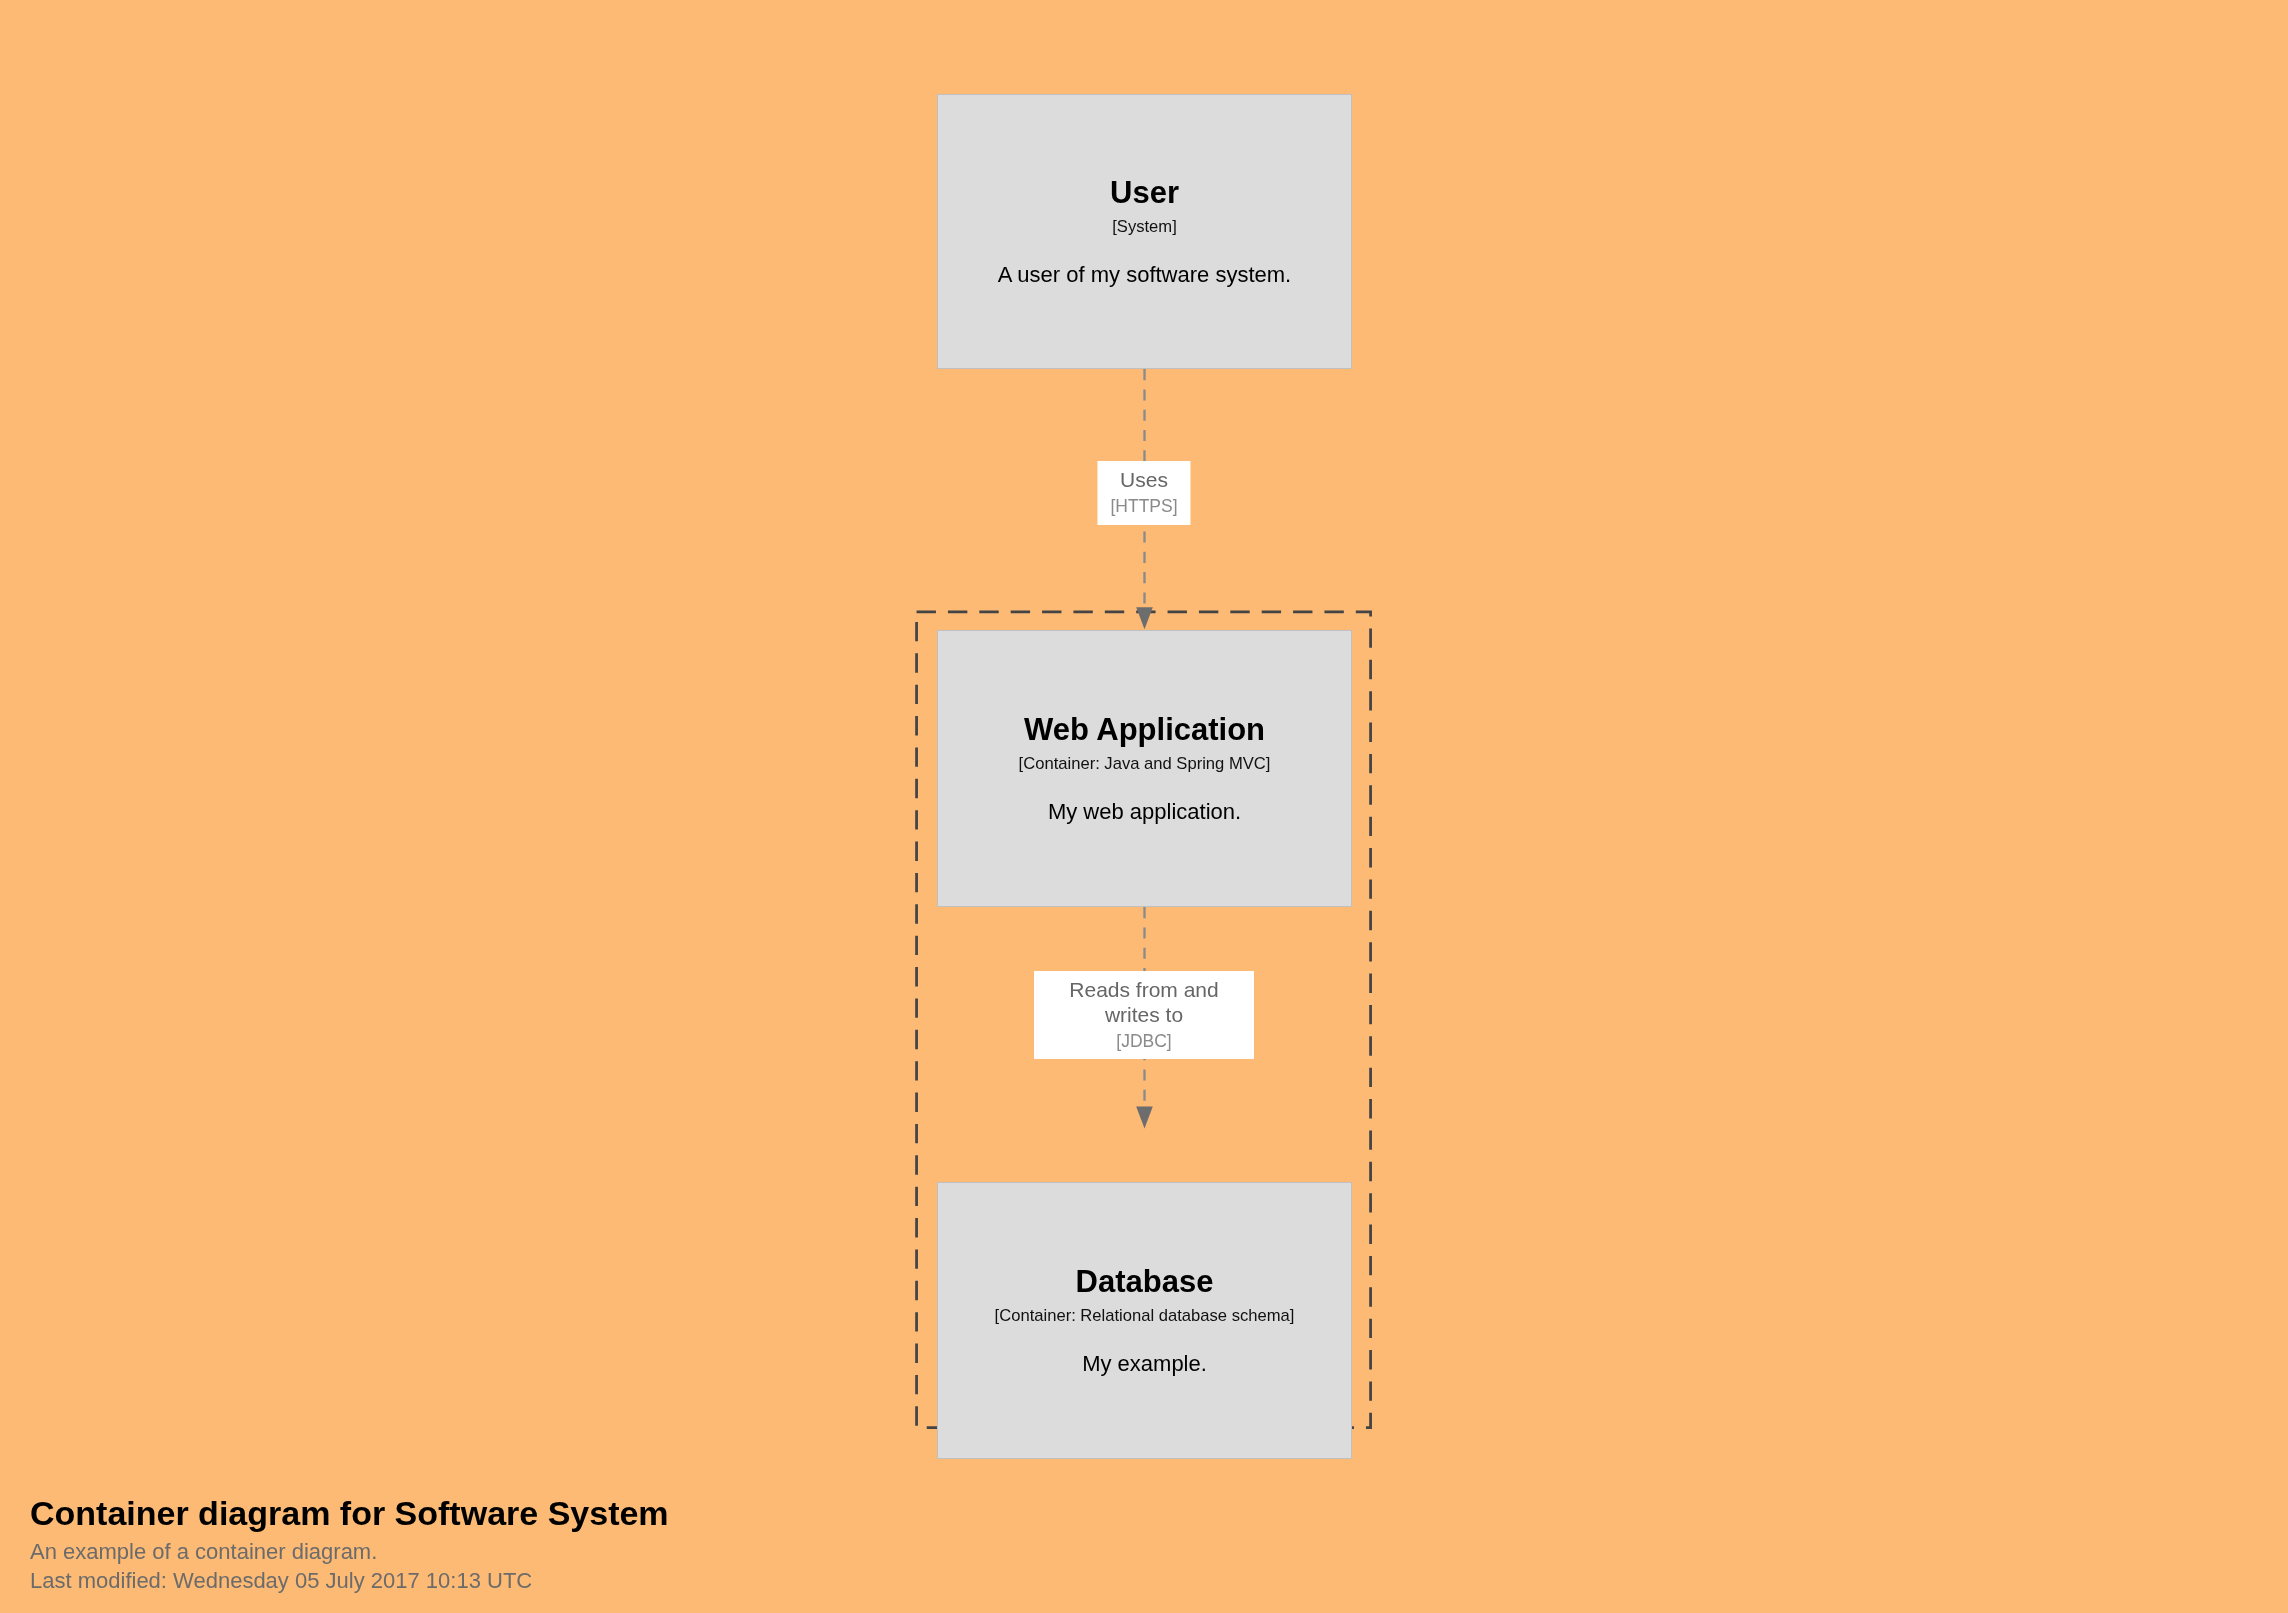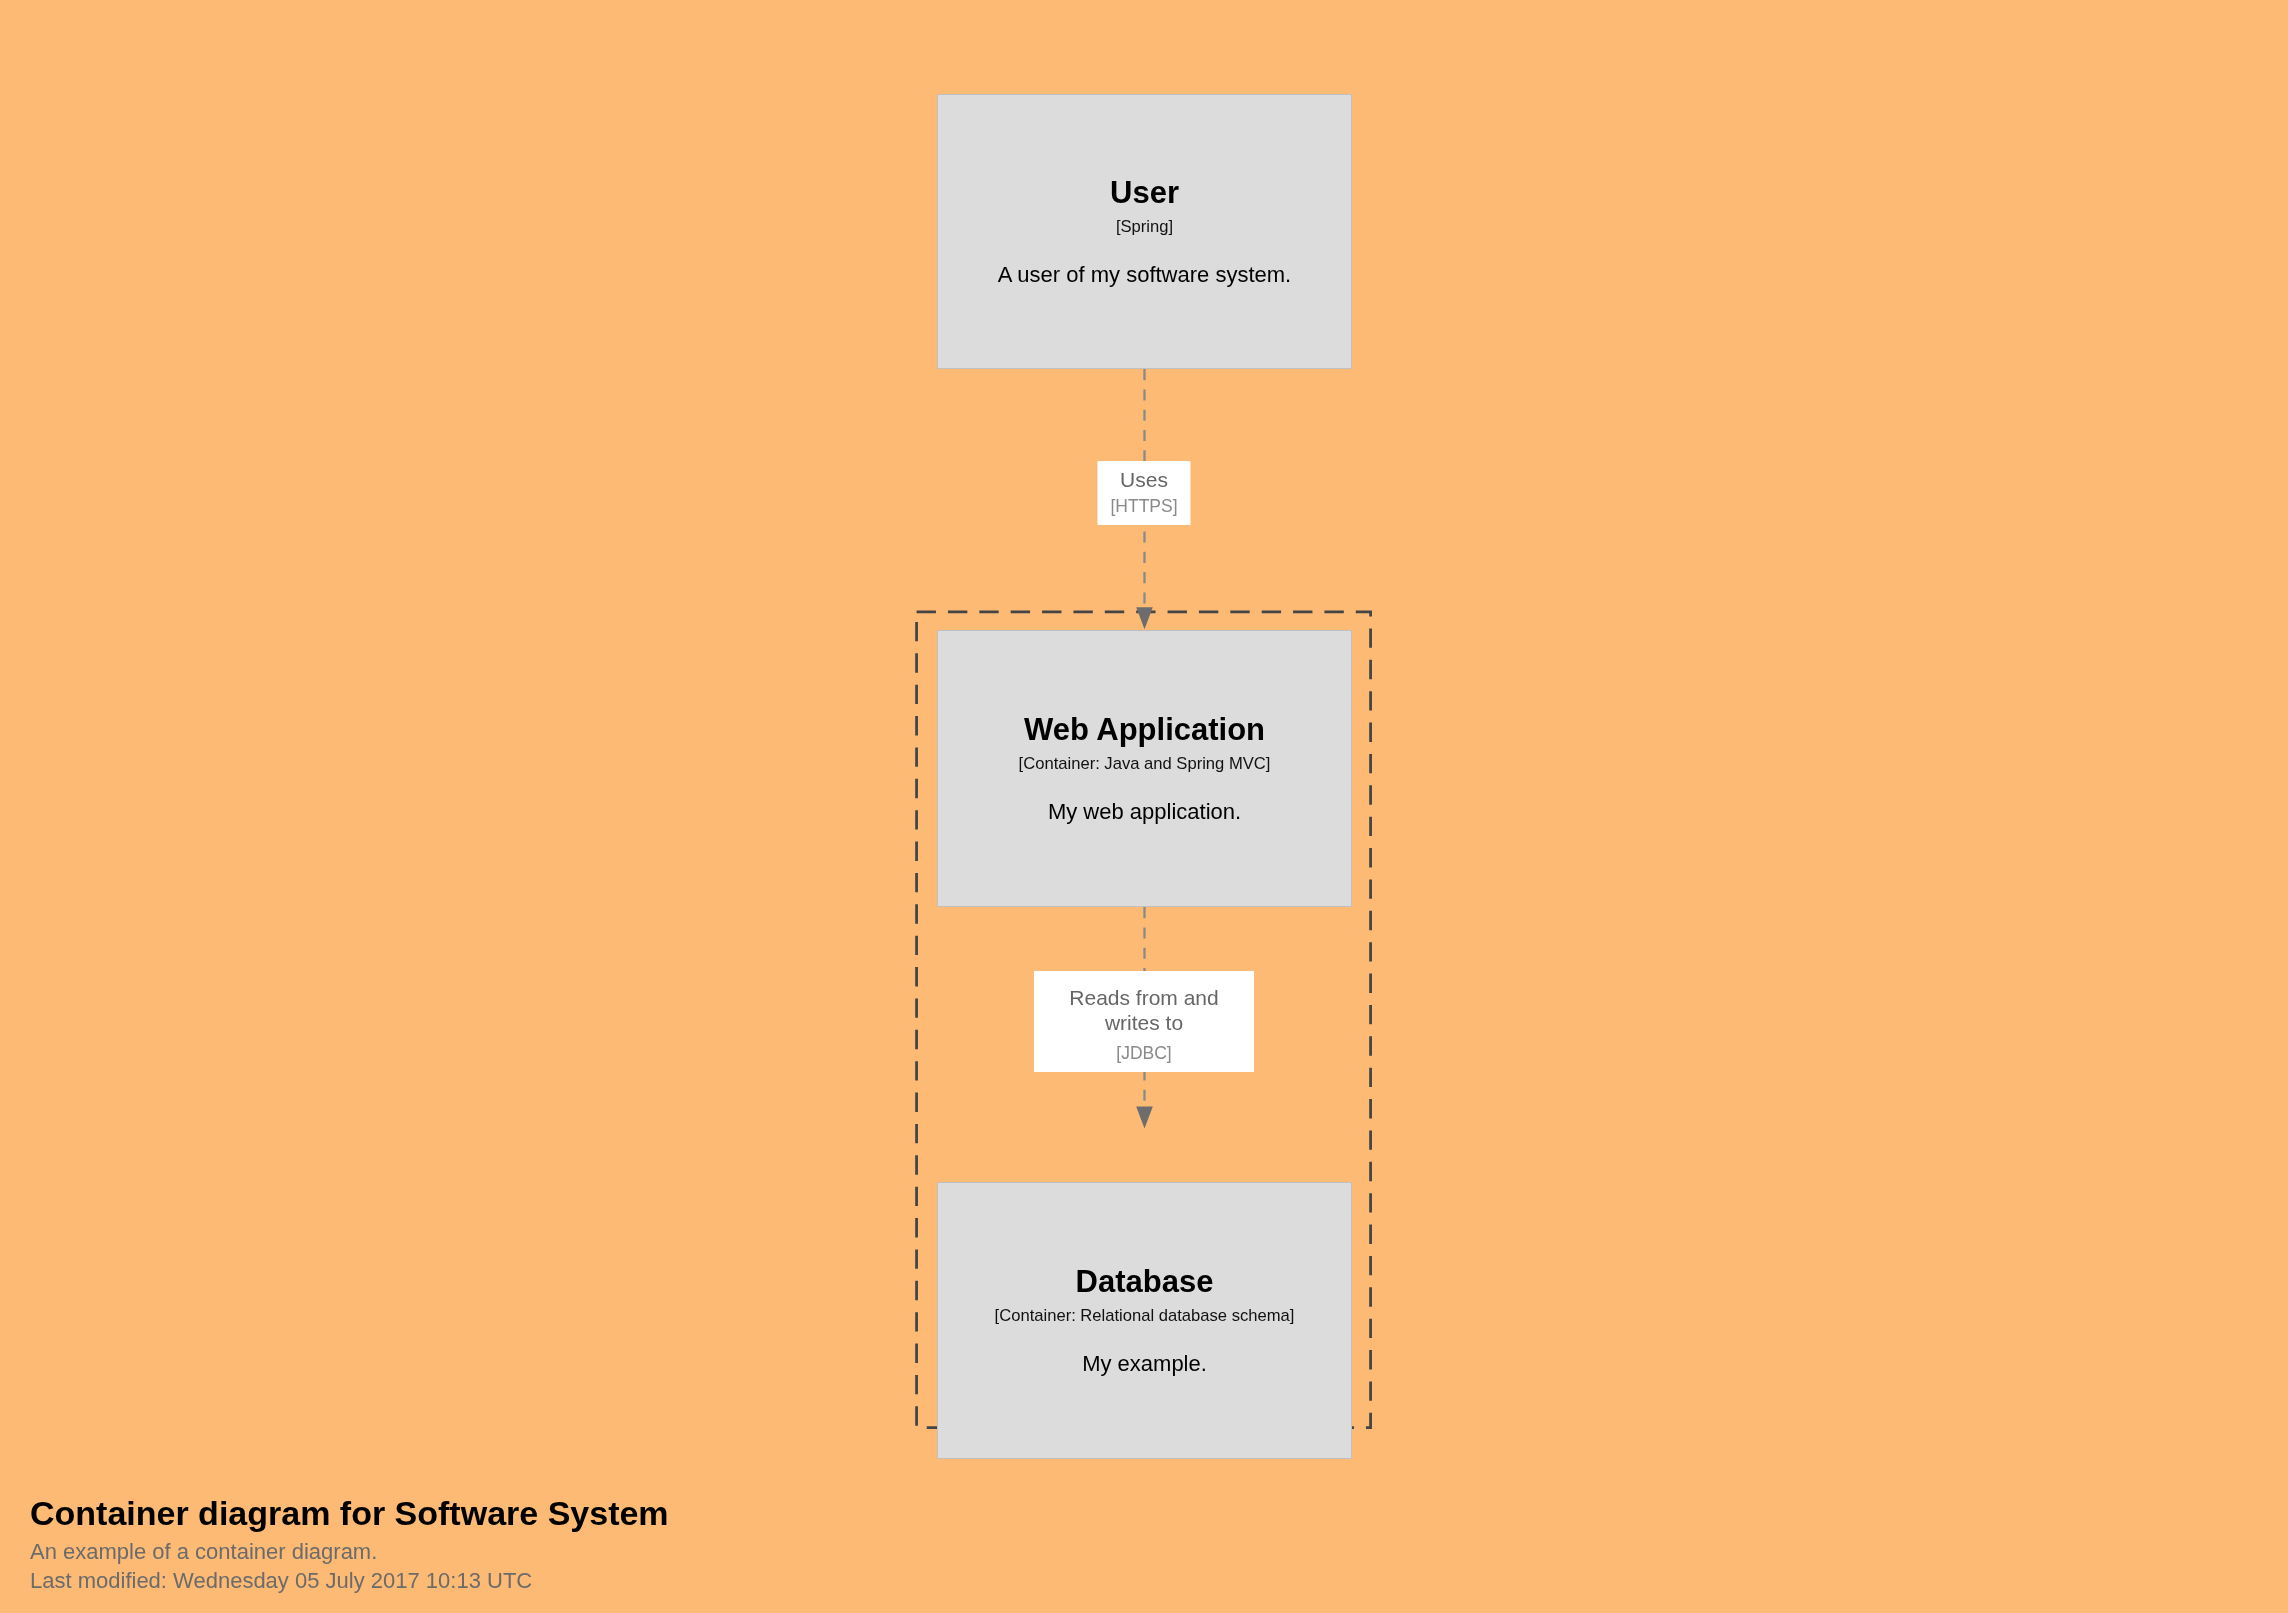--- a/index.html
+++ b/index.html
@@ -64,21 +64,21 @@
     text-align: center;
   }
   .rel-label-uses  { top: 461px; }
   .rel-label-reads { top: 971px; }
   .rel-name {
     font-size: 21px;
     font-weight: 400;
     color: #666666;
     line-height: 1.16;
   }
-  .rel-label-reads .rel-name { width: 194px; margin: 8px auto; }
+  .rel-label-reads .rel-name { width: 194px; margin: 0 auto; }
   .rel-tech {
     font-size: 17.5px;
     color: #8a8a8a;
     margin-top: 3.7px;
     line-height: 1.2;
   }
   .footer {
     position: absolute;
     left: 30px;
     top: 1493px;
@@ -113,21 +113,21 @@
 
     <line x1="1240" y1="400" x2="1240" y2="659" stroke="#8a8a8a" stroke-width="2.5" stroke-dasharray="12 10"></line>
     <polygon points="1231,658 1249,658 1240,682" fill="#6d6d6d"></polygon>
 
     <line x1="1240" y1="983" x2="1240" y2="1200" stroke="#8a8a8a" stroke-width="2.5" stroke-dasharray="12 10"></line>
     <polygon points="1231,1199 1249,1199 1240,1223" fill="#6d6d6d"></polygon>
   </svg>
 
   <div class="element el-user">
     <div class="el-name">User</div>
-    <div class="el-meta">[Spring]</div>
+    <div class="el-meta">[System]</div>
     <div class="el-desc">A user of my software system.</div>
   </div>
 
   <div class="element el-webapp">
     <div class="el-name">Web Application</div>
     <div class="el-meta">[Container: Java and Spring MVC]</div>
     <div class="el-desc">My web application.</div>
   </div>
 
   <div class="element el-database">

